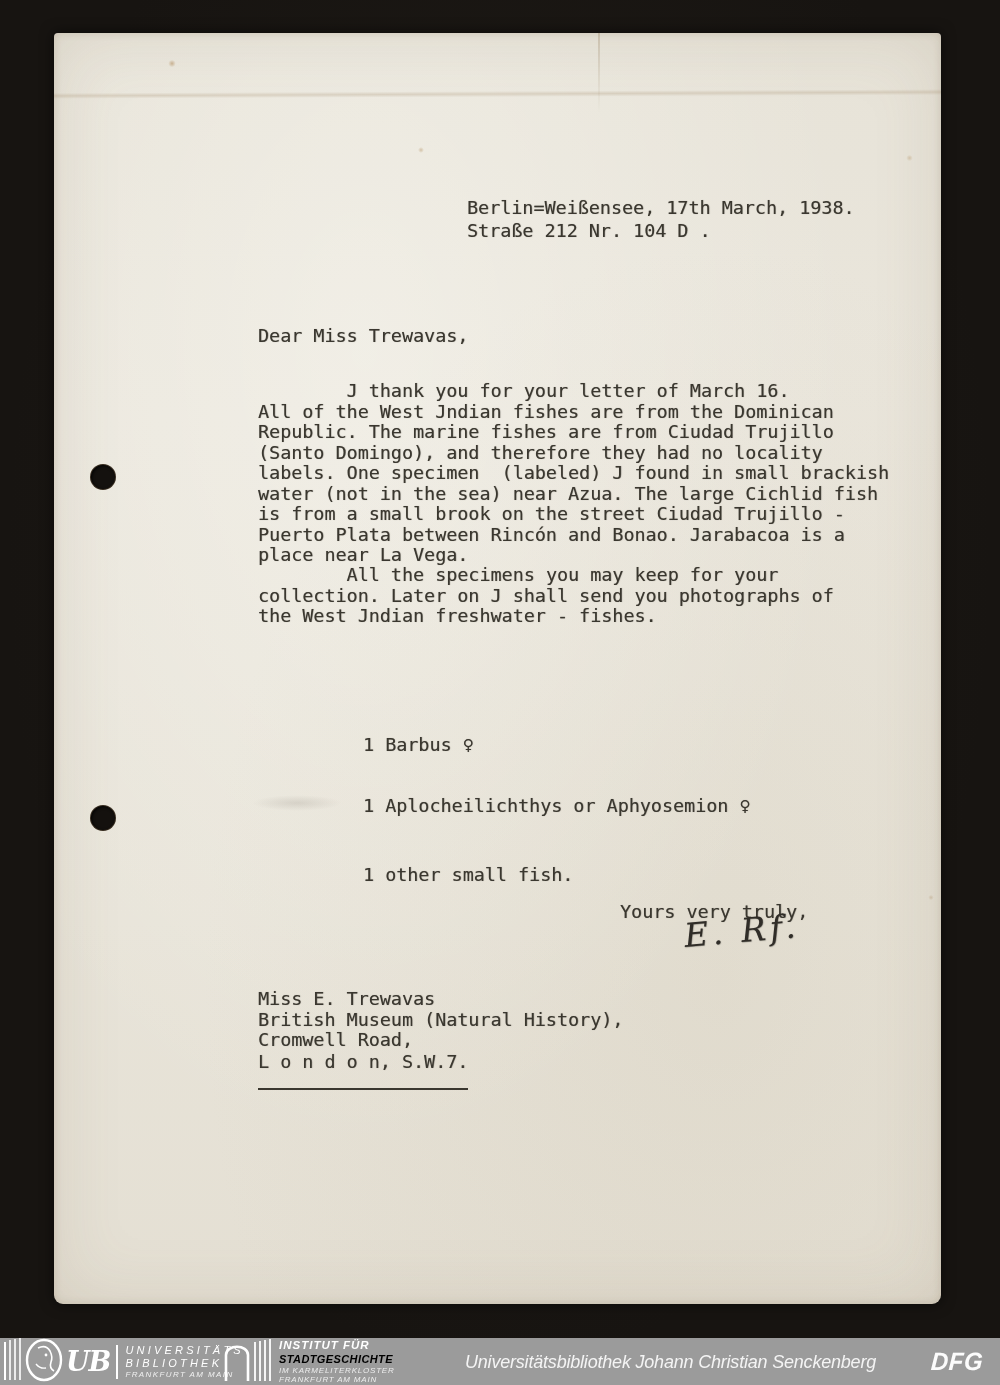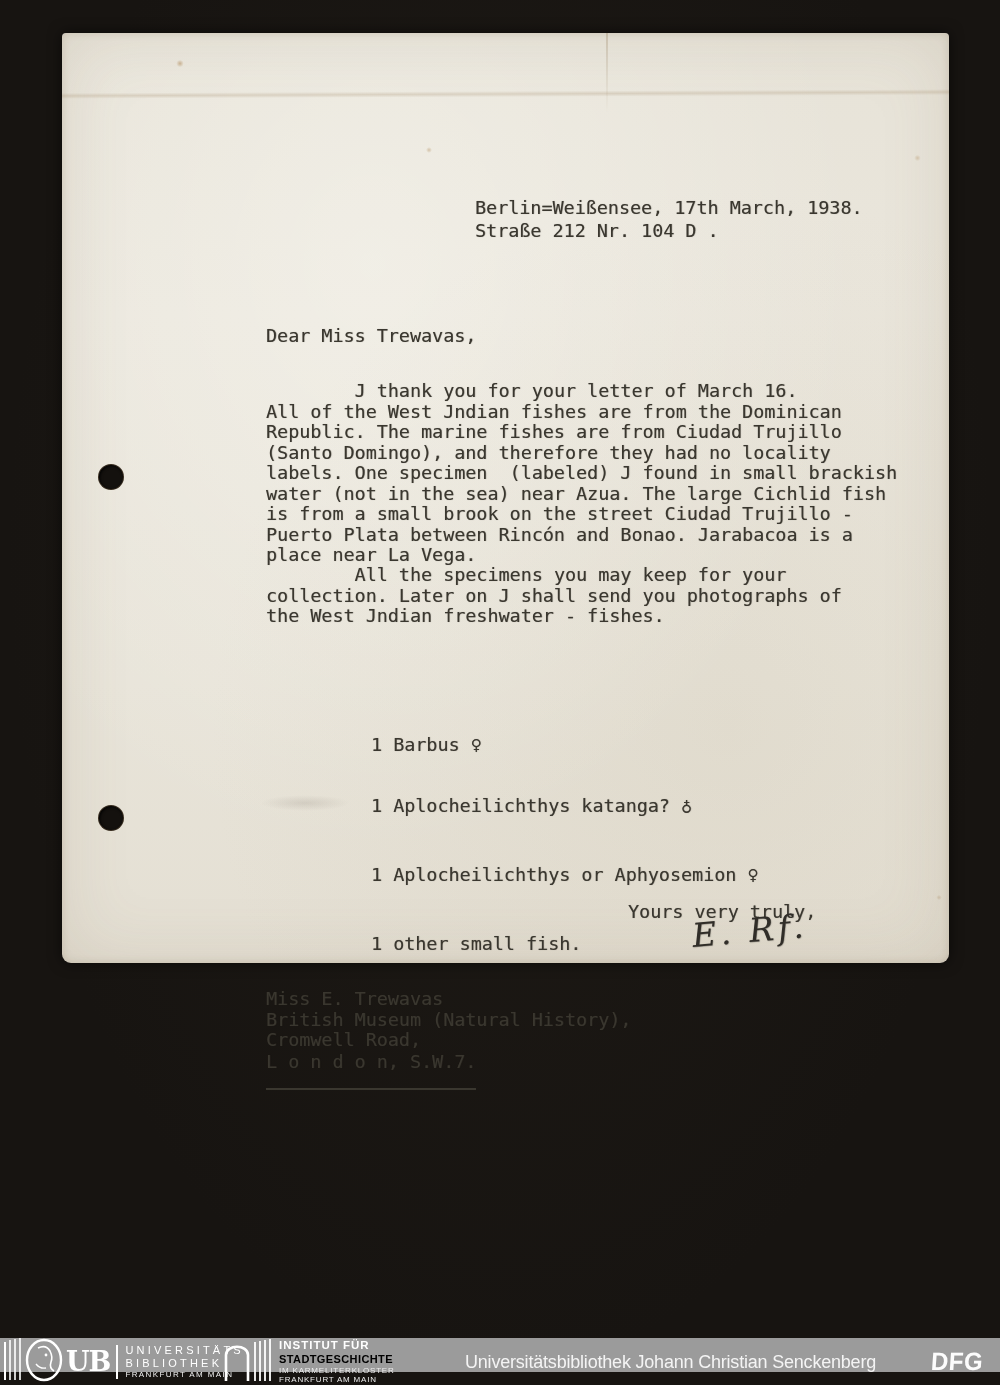--- a/index.html
+++ b/index.html
@@ -5,21 +5,21 @@
   html,body{margin:0;padding:0;}
   body{
     width:1000px;height:1385px;position:relative;overflow:hidden;
     background:
       radial-gradient(ellipse at 50% 40%, rgba(60,52,40,0.18), transparent 70%),
       #171411;
     font-family:"DejaVu Sans Mono","DejaVu Sans",monospace;
   }
   
   .paper{
-    position:absolute;left:62px;top:33px;width:887px;height:930px;
+    position:absolute;left:54px;top:33px;width:887px;height:1271px;
     background:
       radial-gradient(ellipse at 35% 25%, rgba(255,255,250,0.35), transparent 60%),
       radial-gradient(ellipse at 75% 75%, rgba(205,196,176,0.25), transparent 55%),
       linear-gradient(to bottom, #e7e3d8 0%, #eae6dc 30%, #e8e4d9 70%, #e4dfd3 100%);
     border-radius:4px 4px 9px 9px;
     box-shadow:
       inset 0 0 70px rgba(120,100,70,0.14),
       inset 0 0 8px rgba(100,80,50,0.18),
       0 0 14px rgba(0,0,0,0.6);
   }
@@ -72,23 +72,24 @@
     position:absolute;left:630px;top:878px;
     font-family:"DejaVu Serif",serif;font-style:italic;
     font-size:33px;color:#302d28;letter-spacing:4px;
     transform:rotate(-5deg);
     text-shadow:0.5px 0.5px 1px rgba(48,45,40,0.5);
   }
   .address{left:204px;top:956px;}
   .city{left:204px;top:1019px;border-bottom:2px solid #3a372f;padding-bottom:15px;}
   
   .footer{
-    position:absolute;left:0;top:1338px;width:1000px;height:34px;
+    position:absolute;left:0;top:1338px;width:1000px;height:47px;
     background:#9b9b9b;color:#fafafa;
     font-family:"Liberation Sans","DejaVu Sans",sans-serif;
+    font-style:italic;
   }
   .ub-logo{position:absolute;left:2px;top:2px;height:43px;display:flex;align-items:center;}
   .ub-abbrev{font-family:"DejaVu Serif",serif;font-weight:bold;font-size:27px;color:#fff;margin-left:2px;letter-spacing:-1px;}
   .ub-divider{width:2px;height:34px;background:#fff;margin:0 7px 0 6px;}
   .ub-lines{display:flex;flex-direction:column;justify-content:center;}
   .ub-lines .l1,.ub-lines .l2{font-size:11px;letter-spacing:3.2px;line-height:13px;color:#fff;}
   .ub-lines .l3{font-size:8px;letter-spacing:1.4px;line-height:10px;color:#f0f0f0;}
   .inst-logo{position:absolute;left:222px;top:3px;height:41px;display:flex;align-items:center;gap:7px;}
   .inst-lines{display:flex;flex-direction:column;justify-content:center;}
   .inst-lines .l1{font-size:11.5px;font-weight:bold;letter-spacing:1px;line-height:13px;color:#fff;}
@@ -125,21 +126,20 @@
 water (not in the sea) near Azua. The large Cichlid fish
 is from a small brook on the street Ciudad Trujillo -
 Puerto Plata between Rincón and Bonao. Jarabacoa is a
 place near La Vega.</div>
   <div class="tw para2">        All the specimens you may keep for your
 collection. Later on J shall send you photographs of
 the West Jndian freshwater - fishes.</div>
 
   <div class="tw specimen-list">
     <div class="li">1 Barbus ♀</div>
-    <div class="li">1 Aplocheilichthys katanga? ♁</div>
     <div class="li">1 Aplocheilichthys or Aphyosemion ♀</div>
     <div class="li">1 other small fish.</div>
   </div>
 
   <div class="tw closing">Yours very truly,</div>
   <div class="signature">E. Rf.</div>
 
   <div class="tw address">Miss E. Trewavas
 British Museum (Natural History),
 Cromwell Road,</div>

